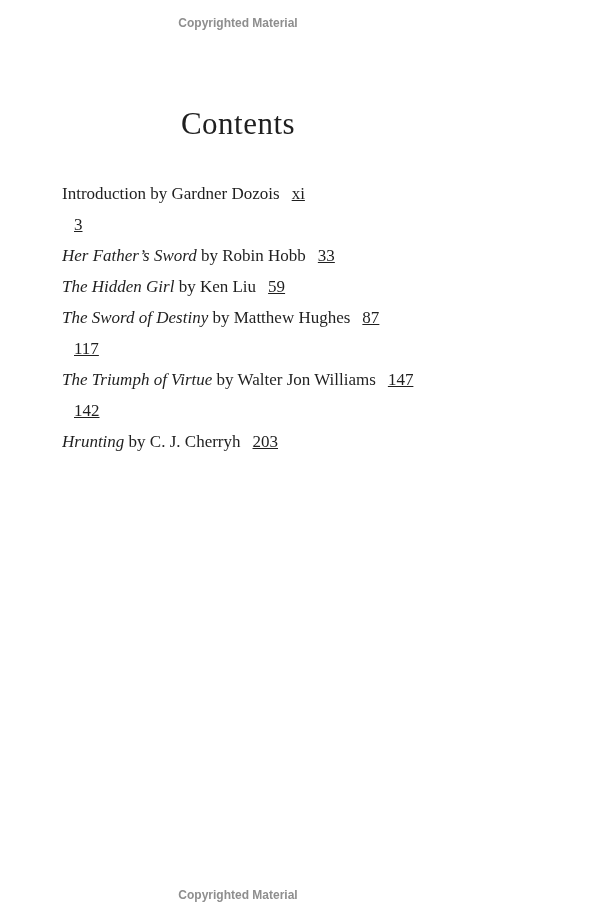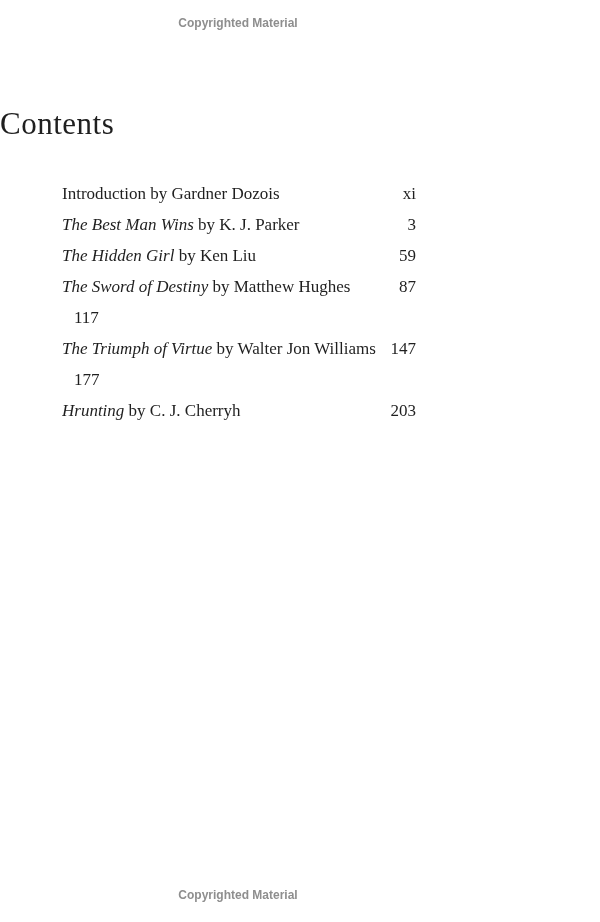--- a/index.html
+++ b/index.html
@@ -25,89 +25,93 @@
     color: var(--watermark, #8e8e8e);
   }
   .watermark-top { top: 16px; }
   .watermark-bottom { top: 888px; }
   .page-title {
     position: absolute;
     top: 106px;
     left: 0;
     width: 100%;
     margin: 0;
-    text-align: left;
+    text-align: center;
     font-family: "Liberation Serif", serif;
     font-weight: 400;
     font-size: 31px;
     letter-spacing: 0.5px;
     color: var(--text, #1f1f1f);
   }
   .toc {
     position: absolute;
     top: 178px;
     left: 62px;
     right: 60px;
     font-family: "Liberation Serif", serif;
     font-size: 17px;
     color: var(--text, #1f1f1f);
   }
   .toc-row {
     display: flex;
-    justify-content: space-between;
+    justify-content: flex-start;
     align-items: baseline;
     height: 31px;
     line-height: 31px;
     white-space: nowrap;
   }
   .toc-left {
     overflow: hidden;
   }
   .toc-title.italic {
     font-style: italic;
   }
   .toc-page {
     text-align: right;
     padding-left: 12px;
+    text-decoration: underline;
   }
 </style>
 </head>
 <body>
 
 <div class="page">
   <div class="watermark watermark-top">Copyrighted Material</div>
 
   <h1 class="page-title">Contents</h1>
 
   <div class="toc" id="toc">
       <div class="toc-row">
         <span class="toc-left"><span class="toc-title">Introduction</span><span class="toc-author"> by Gardner Dozois</span></span>
         <span class="toc-page">xi</span>
       </div>
       <div class="toc-row">
-        <span class="toc-left"><span class="toc-title italic">The Best Man Wins</span><span class="toc-author"> by K. J. Parker</span></span>
         <span class="toc-page">3</span>
+      </div>
+      <div class="toc-row">
+        <span class="toc-left"><span class="toc-title italic">Her Father’s Sword</span><span class="toc-author"> by Robin Hobb</span></span>
+        <span class="toc-page">33</span>
       </div>
       <div class="toc-row">
         <span class="toc-left"><span class="toc-title italic">The Hidden Girl</span><span class="toc-author"> by Ken Liu</span></span>
         <span class="toc-page">59</span>
       </div>
       <div class="toc-row">
         <span class="toc-left"><span class="toc-title italic">The Sword of Destiny</span><span class="toc-author"> by Matthew Hughes</span></span>
         <span class="toc-page">87</span>
       </div>
       <div class="toc-row">
         <span class="toc-page">117</span>
       </div>
       <div class="toc-row">
         <span class="toc-left"><span class="toc-title italic">The Triumph of Virtue</span><span class="toc-author"> by Walter Jon Williams</span></span>
         <span class="toc-page">147</span>
       </div>
       <div class="toc-row">
-        <span class="toc-page">177</span>
+        <span class="toc-page">142</span>
       </div>
       <div class="toc-row">
         <span class="toc-left"><span class="toc-title italic">Hrunting</span><span class="toc-author"> by C. J. Cherryh</span></span>
         <span class="toc-page">203</span>
       </div>
     </div>
 
   <div class="watermark watermark-bottom">Copyrighted Material</div>
 </div>
 

